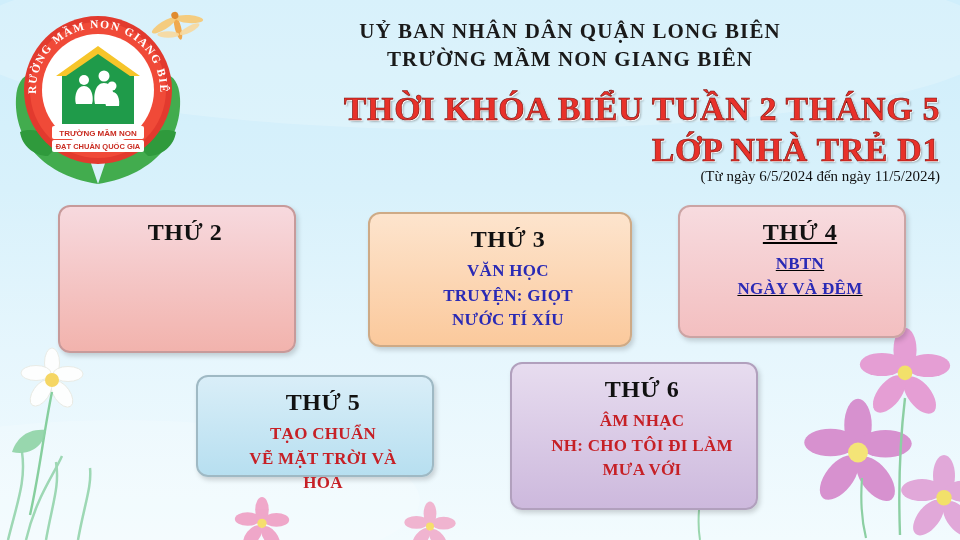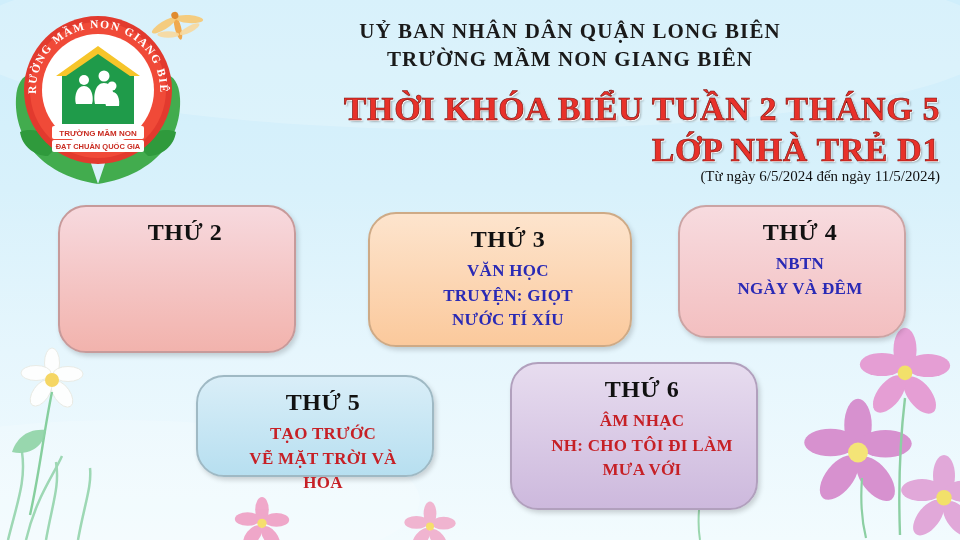--- a/index.html
+++ b/index.html
@@ -73,21 +73,21 @@
     text-align: right;
     font-family: "Liberation Serif", serif;
     font-weight: normal;
     font-size: 15px;
     color: #111111;
   }
 
   
   .card {
     position: absolute;
-    border-radius: 28px;
+    border-radius: 12px;
     border: 2px solid #c8a8a8;
     box-shadow: 2px 3px 5px rgba(0,0,0,0.17);
     display: flex;
     flex-direction: column;
     align-items: center;
     justify-content: flex-start;
     padding-top: 12px;
     box-sizing: border-box;
     padding-left: 16px;
   }
@@ -268,32 +268,32 @@
 
   <div class="card" id="card-1" style="background: linear-gradient(rgb(253, 228, 205) 0%, rgb(251, 201, 156) 100%); border-color: rgb(206, 170, 134);">
     <div class="card-title">THỨ 3</div>
     <div class="card-body" style="color: rgb(42, 42, 181);">
       <div>VĂN HỌC</div>
       <div>TRUYỆN:  GIỌT</div>
       <div>NƯỚC TÍ XÍU</div>
     </div>
   </div>
 
-  <div class="card" id="card-2" style="background: linear-gradient(rgb(247, 219, 223) 0%, rgb(243, 191, 192) 100%); border-color: rgb(203, 164, 164);">
+  <div class="card" id="card-2" style="background: linear-gradient(rgb(247, 219, 223) 0%, rgb(243, 191, 192) 100%); border-color: rgb(203, 164, 164); text-decoration: underline;">
     <div class="card-title">THỨ 4</div>
     <div class="card-body" style="color: rgb(42, 42, 181);">
       <div>NBTN</div>
       <div>NGÀY VÀ ĐÊM</div>
     </div>
   </div>
 
   <div class="card" id="card-3" style="background: linear-gradient(rgb(217, 238, 248) 0%, rgb(183, 223, 240) 100%); border-color: rgb(159, 185, 196);">
     <div class="card-title">THỨ 5</div>
     <div class="card-body" style="color: rgb(198, 32, 38);">
-      <div>TẠO TRƯỚC</div>
+      <div>TẠO CHUẨN</div>
       <div>VẼ MẶT TRỜI  VÀ</div>
       <div>HOA</div>
     </div>
   </div>
 
   <div class="card" id="card-4" style="background: linear-gradient(rgb(231, 220, 239) 0%, rgb(205, 185, 221) 100%); border-color: rgb(177, 160, 189);">
     <div class="card-title">THỨ 6</div>
     <div class="card-body" style="color: rgb(198, 32, 38);">
       <div>ÂM NHẠC</div>
       <div>NH: CHO TÔI ĐI LÀM</div>

